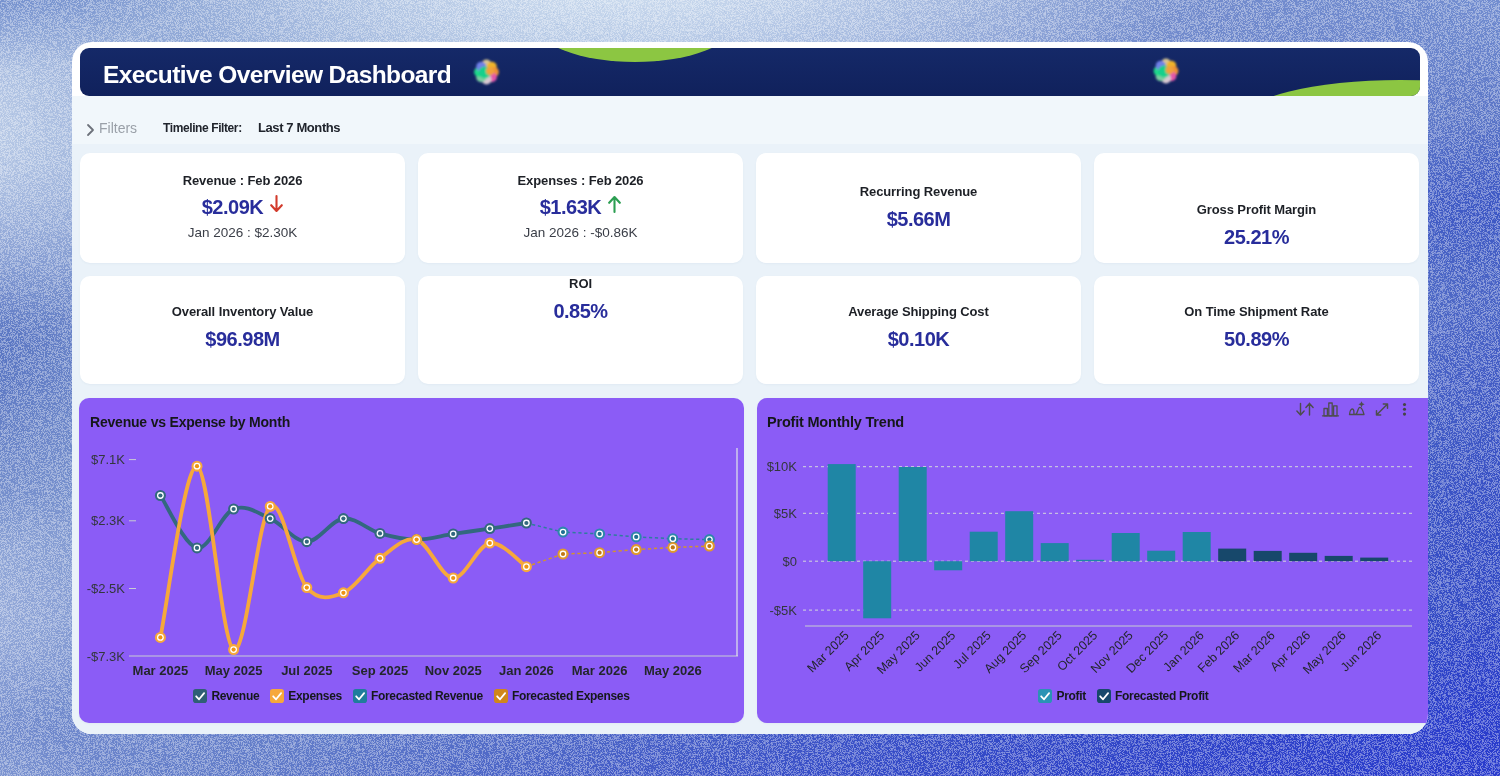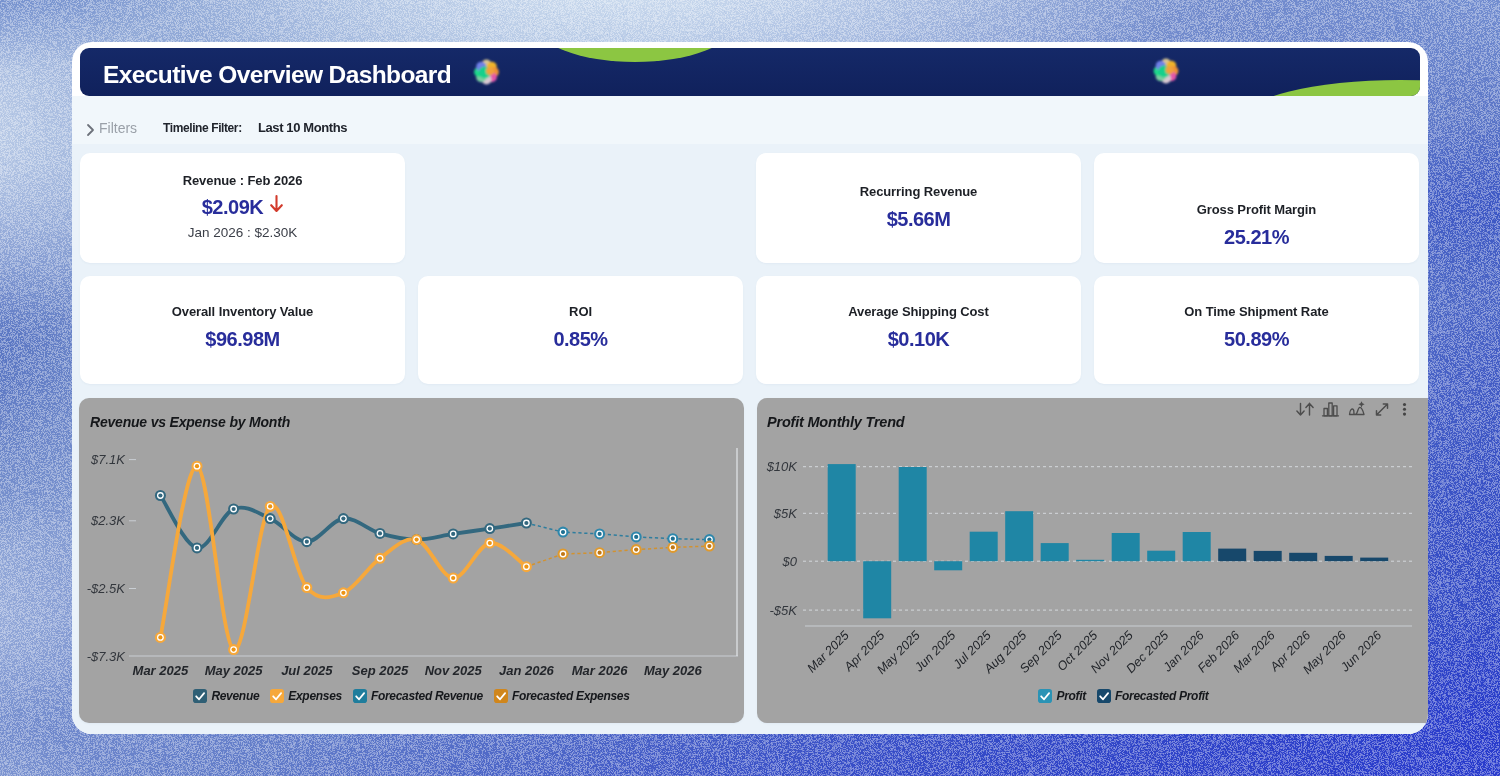--- a/index.html
+++ b/index.html
@@ -27,22 +27,22 @@
 font-size:24.5px;font-weight:bold;letter-spacing:-0.6px;}
 .filters{position:absolute;left:0;top:69px;width:100%;height:30px;font-size:13.5px;}
 .flt{position:absolute;left:27px;top:9px;color:#9aa0a8;font-size:14px;}
 .tlf{position:absolute;left:91px;top:10px;color:#20242c;font-weight:bold;font-size:12px;letter-spacing:-0.4px}
 .tlv{position:absolute;left:186px;top:9px;color:#20242c;font-weight:600;font-size:13px;letter-spacing:-0.4px}
 .card{position:absolute;width:325px;background:#fff;border-radius:10px;text-align:center;
 box-shadow:0 1px 2px rgba(120,150,180,.08);}
 .ct{font-size:13px;font-weight:bold;color:#1d2026;letter-spacing:-0.1px}
 .cv{font-size:20px;font-weight:bold;color:#282D9B;letter-spacing:-0.5px}
 .cs{font-size:13.5px;color:#3a3e47;margin-top:6px;text-align:center;}
-.panel{position:absolute;background:#a3a3a3;border-radius:10px;overflow:hidden;
-box-shadow:0 1px 2px rgba(120,150,180,.08);font-style:italic;}
+.panel{position:absolute;background:#8b5cf6;border-radius:10px;overflow:hidden;
+box-shadow:0 1px 2px rgba(120,150,180,.08);}
 .leg{position:absolute;left:0;width:100%;display:flex;justify-content:center;gap:11px;
 font-size:12px;font-weight:bold;color:#16181c;letter-spacing:-0.3px}
 .li{display:flex;align-items:center;gap:4px}
 </style></head>
 <body>
 <div id="bg"></div>
 <svg id="noise" width="1500" height="776">
 <defs>
 <filter id="nzw">
         <feTurbulence type="fractalNoise" baseFrequency="1.3" numOctaves="1" seed="7" stitchTiles="stitch"></feTurbulence>
@@ -100,43 +100,50 @@
         </g>
 </svg>
       <h1>Executive Overview Dashboard</h1>
     </div>
 <div class="filters">
 <svg class="chevsvg" style="position:absolute;left:14px;top:12px" width="9" height="14" viewBox="0 0 9 14">
         <path d="M2,2 L7,7 L2,12" fill="none" stroke="#6d727b" stroke-width="1.8" stroke-linecap="round" stroke-linejoin="round"></path>
       </svg>
       <span class="flt">Filters</span>
 <span class="tlf">Timeline Filter:</span>
-      <span class="tlv">Last 10 Months</span>
+      <span class="tlv">Last 7 Months</span>
 </div>
 <div class="card" style="left:8px;top:111px;height:110px">
 <div class="ct" style="margin-top:20px">Revenue : Feb 2026</div>
 <div class="cv" style="margin-top:6px">$2.09K <svg width="13" height="20" viewBox="0 0 13 20" style="margin-left:2px">
           <path d="M6.5,2 V16.5 M1.2,11.2 L6.5,17 L11.8,11.2" fill="none" stroke="#D23B2C" stroke-width="2.1" stroke-linecap="round" stroke-linejoin="round"></path>
         </svg></div>
 <div class="cs">Jan 2026 : $2.30K</div>
     </div>
+    <div class="card" style="left:346px;top:111px;height:110px">
+<div class="ct" style="margin-top:20px">Expenses : Feb 2026</div>
+<div class="cv" style="margin-top:6px">$1.63K <svg width="13" height="20" viewBox="0 0 13 20" style="margin-left:2px">
+          <path d="M6.5,18 V3.5 M1.2,8.8 L6.5,3 L11.8,8.8" fill="none" stroke="#2C9E52" stroke-width="2.1" stroke-linecap="round" stroke-linejoin="round"></path>
+        </svg></div>
+<div class="cs">Jan 2026 : -$0.86K</div>
+    </div>
     <div class="card" style="left:684px;top:111px;height:110px">
 <div class="ct" style="margin-top:31px">Recurring Revenue</div>
 <div class="cv" style="margin-top:9px">$5.66M</div>
     </div>
     <div class="card" style="left:1022px;top:111px;height:110px">
 <div class="ct" style="margin-top:49px">Gross Profit Margin</div>
 <div class="cv" style="margin-top:9px">25.21%</div>
     </div>
     <div class="card" style="left:8px;top:234px;height:108px">
 <div class="ct" style="margin-top:28px">Overall Inventory Value</div>
 <div class="cv" style="margin-top:9px">$96.98M</div>
     </div>
     <div class="card" style="left:346px;top:234px;height:108px">
-<div class="ct" style="margin-top:28px">ROI</div>
+<div class="ct" style="">ROI</div>
 <div class="cv" style="margin-top:9px">0.85%</div>
     </div>
     <div class="card" style="left:684px;top:234px;height:108px">
 <div class="ct" style="margin-top:28px">Average Shipping Cost</div>
 <div class="cv" style="margin-top:9px">$0.10K</div>
     </div>
     <div class="card" style="left:1022px;top:234px;height:108px">
 <div class="ct" style="margin-top:28px">On Time Shipment Rate</div>
 <div class="cv" style="margin-top:9px">50.89%</div>
     </div>

